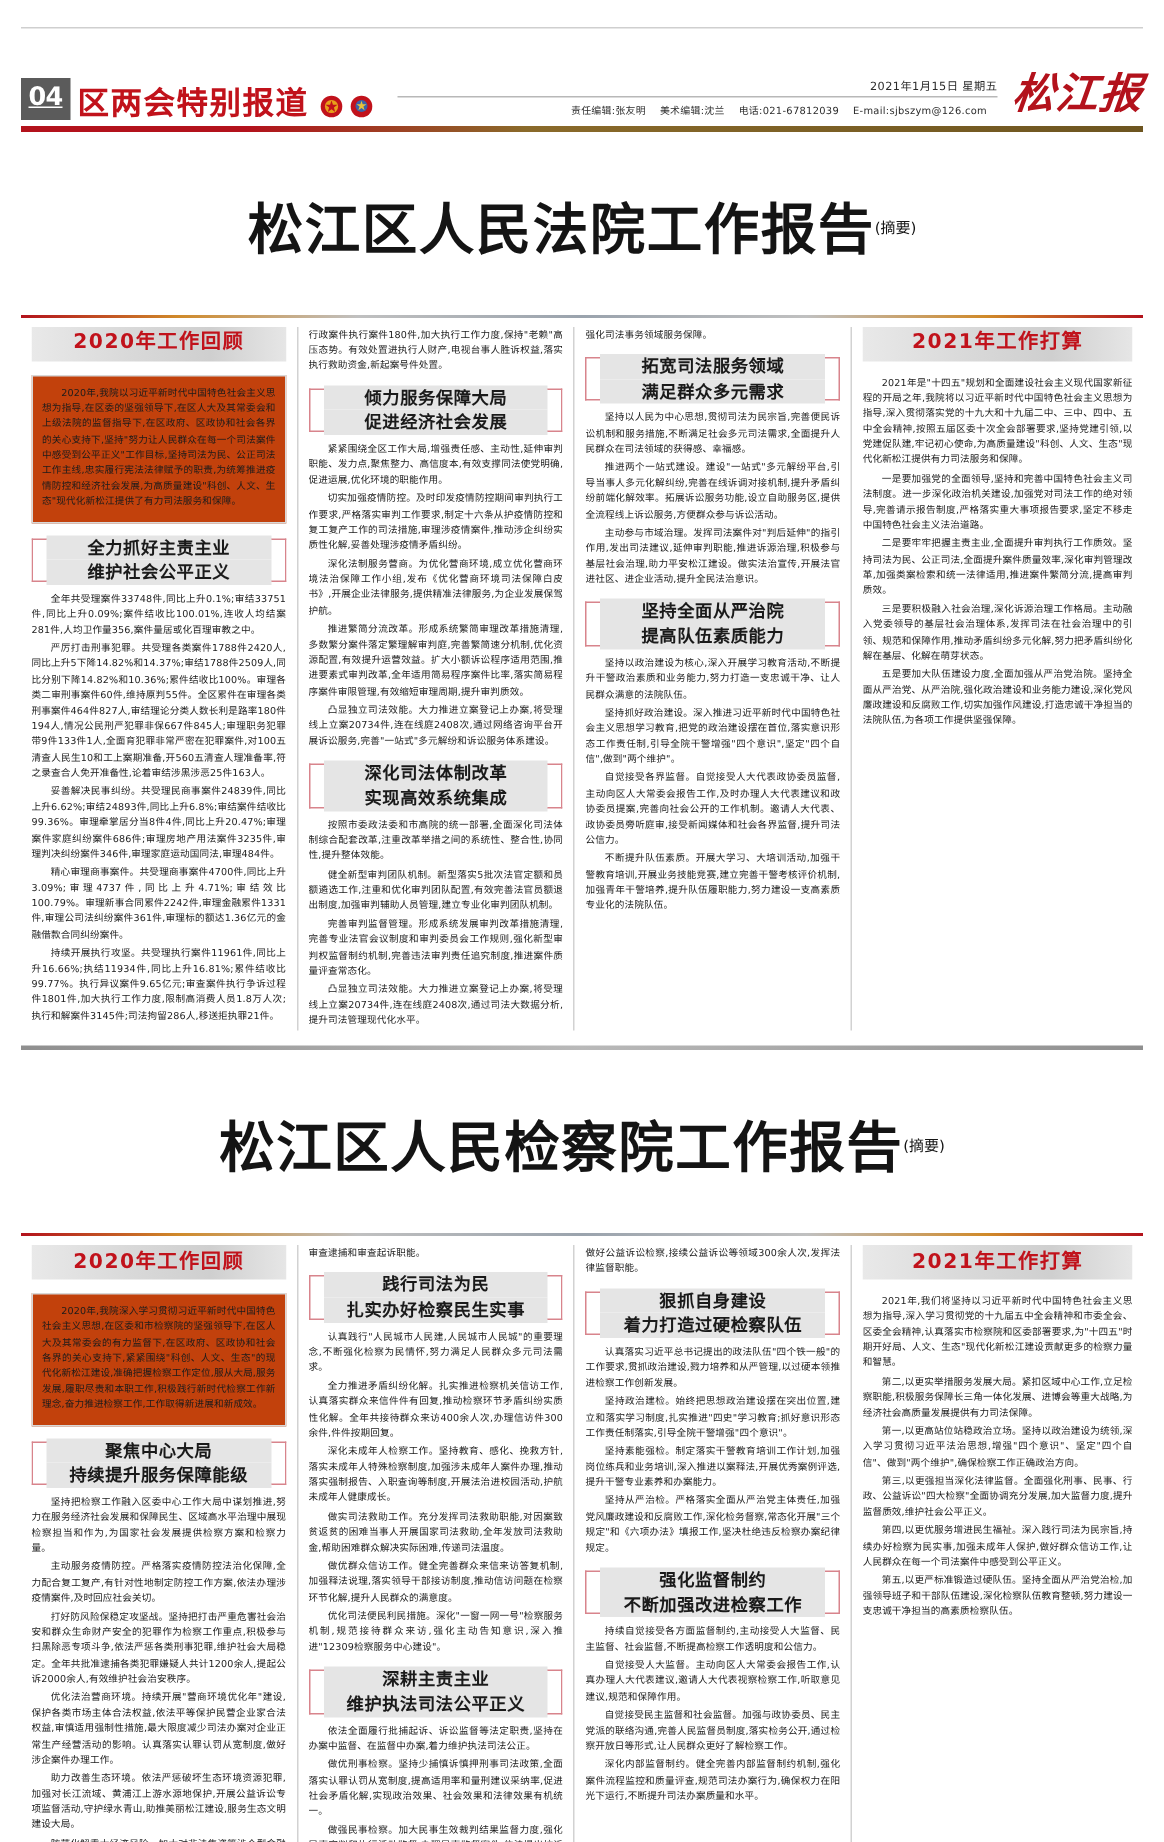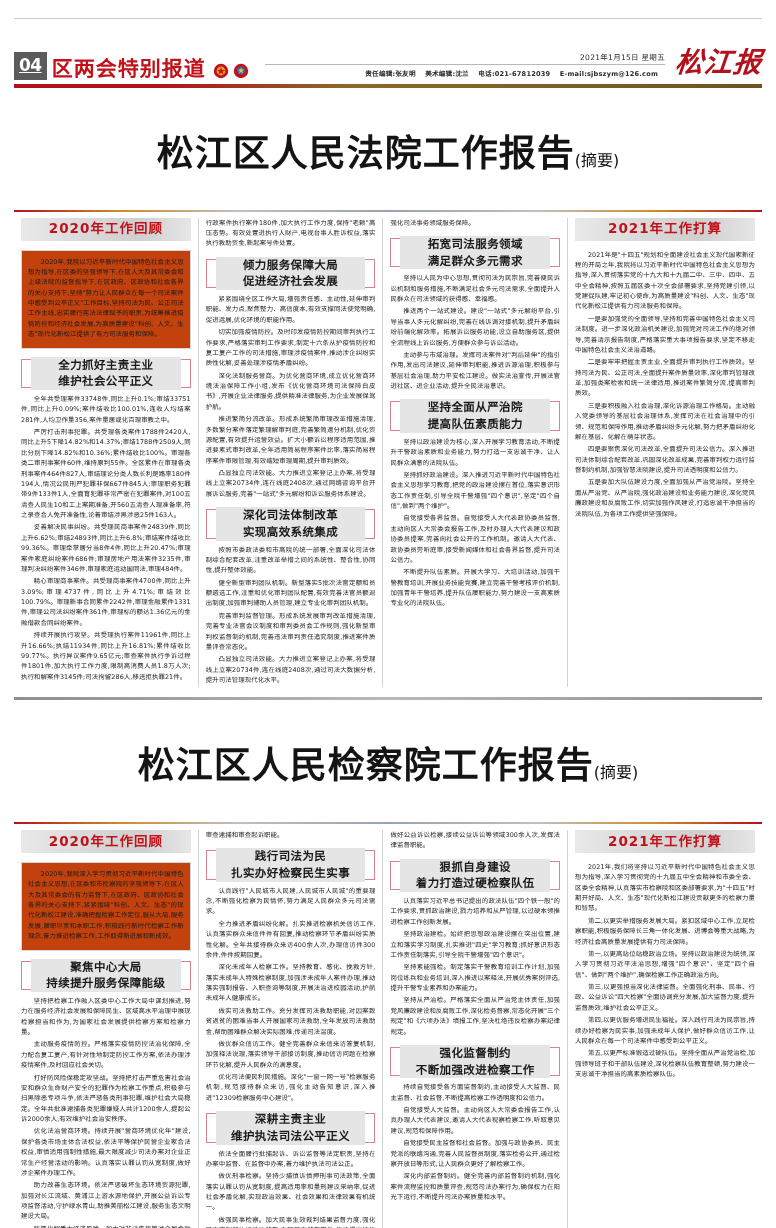--- a/index.html
+++ b/index.html
@@ -70,21 +70,20 @@
   .mh-rule {
     width: 100%;
     border-top: 1px solid #b8b8b8;
     margin-bottom: 3px;
   }
   .mh-credits {
     font-size: 6.6px;
     color: #2b2b2b;
     letter-spacing: 0.2px;
     white-space: nowrap;
-    font-weight: bold;
   }
   .mh-credits span { margin-right: 7px; }
   .paper-logo {
     color: #b3121c;
     font-size: 28px;
     font-weight: bold;
     font-style: italic;
     font-family: "DejaVu Serif", "Liberation Serif", serif;
     letter-spacing: 1px;
     line-height: 1;
@@ -107,26 +106,26 @@
   .headline {
     font-size: 37px;
     font-weight: bold;
     letter-spacing: 1px;
     line-height: 1;
     color: #141414;
     display: inline-block;
     font-family: "DejaVu Sans", "Liberation Sans", sans-serif;
   }
   .headline .sub {
-    font-size: 16px;
+    font-size: 10px;
     font-weight: normal;
     letter-spacing: 0;
     vertical-align: bottom;
     position: relative;
-    bottom: 3px;
+    bottom: 14px;
   }
   .headline-rule {
     height: 2px;
     background: linear-gradient(to right,
       #b3121c 0%, #d08a2a 14%, #c0c0c0 30%, #9aa3ad 50%,
       #c0c0c0 70%, #d08a2a 86%, #b3121c 100%);
     margin-top: 7px;
   }
 
   
@@ -353,21 +352,20 @@
         <div class="col wide">
           <div class="col-inner">
             <div class="band">
               <span class="band-text">2021年工作打算</span>
             </div>
             <div>
               <p class="p">2021年是"十四五"规划和全面建设社会主义现代国家新征程的开局之年,我院将以习近平新时代中国特色社会主义思想为指导,深入贯彻落实党的十九大和十九届二中、三中、四中、五中全会精神,按照五届区委十次全会部署要求,坚持党建引领,以党建促队建,牢记初心使命,为高质量建设"科创、人文、生态"现代化新松江提供有力司法服务和保障。</p>
               <p class="p">一是要加强党的全面领导,坚持和完善中国特色社会主义司法制度。进一步深化政治机关建设,加强党对司法工作的绝对领导,完善请示报告制度,严格落实重大事项报告要求,坚定不移走中国特色社会主义法治道路。</p>
               <p class="p">二是要牢牢把握主责主业,全面提升审判执行工作质效。坚持司法为民、公正司法,全面提升案件质量效率,深化审判管理改革,加强类案检索和统一法律适用,推进案件繁简分流,提高审判质效。</p>
               <p class="p">三是要积极融入社会治理,深化诉源治理工作格局。主动融入党委领导的基层社会治理体系,发挥司法在社会治理中的引领、规范和保障作用,推动矛盾纠纷多元化解,努力把矛盾纠纷化解在基层、化解在萌芽状态。</p>
-              <p class="p">四是要聚焦深化司法改革,全面提升司法公信力。深入推进司法体制综合配套改革,巩固深化改革成果,完善审判权力运行监督制约机制,加强智慧法院建设,提升司法透明度和公信力。</p>
               <p class="p">五是要加大队伍建设力度,全面加强从严治党治院。坚持全面从严治党、从严治院,强化政治建设和业务能力建设,深化党风廉政建设和反腐败工作,切实加强作风建设,打造忠诚干净担当的法院队伍,为各项工作提供坚强保障。</p>
             </div>
           </div>
         </div>
       </div>
     </div>
     <div class="article-divider"></div>
     <div class="article">
       <div class="headline-wrap"><h1 class="headline">松江区人民检察院工作报告<span class="sub">(摘要)</span></h1></div>
       <div class="headline-rule"></div>

